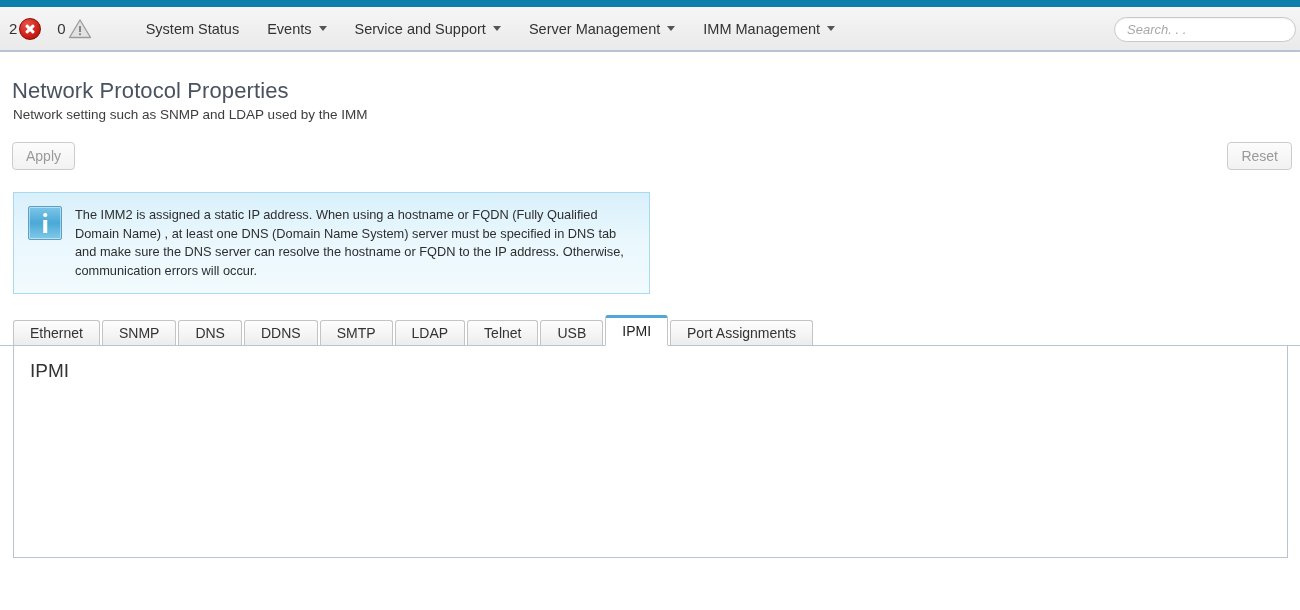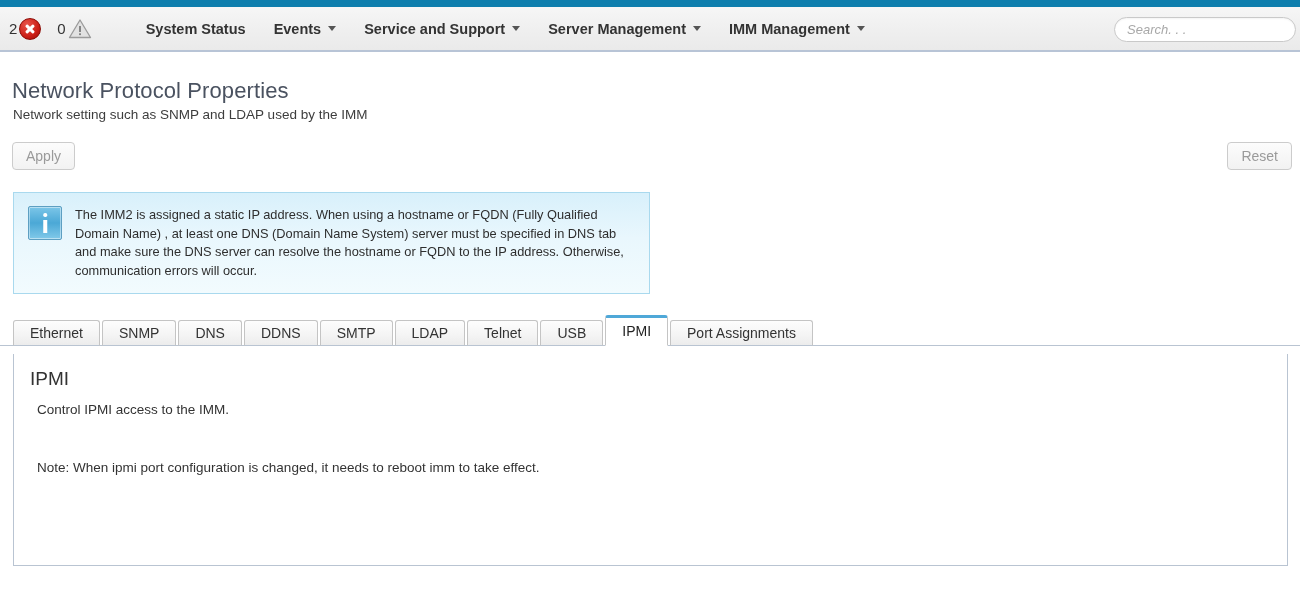--- a/index.html
+++ b/index.html
@@ -78,21 +78,20 @@
     height: 21px;
     position: relative;
   }
   .icon-warn svg { display: block; }
 
   
   .nav {
     display: flex;
     align-items: flex-start;
     margin-left: 24px;
-    font-weight: bold;
   }
   .nav-item {
     font-size: 14.5px;
     color: #333333;
     padding: 4px 14px;
     cursor: pointer;
     white-space: nowrap;
     display: flex;
     align-items: center;
   }
@@ -208,21 +207,21 @@
   }
   .notice-text {
     font-size: 12.8px;
     line-height: 18.6px;
     color: #2e2e2e;
   }
 
   
   .tabstrip {
     position: relative;
-    margin: 21px 0 8px 0;
+    margin: 21px 0 0 0;
     height: 31px;
     padding-left: 13px;
     box-sizing: border-box;
   }
   .tabstrip::after {
     
     content: "";
     position: absolute;
     left: 0;
     right: 0;
@@ -412,16 +411,14 @@
     <div class="tab">LDAP</div>
     <div class="tab">Telnet</div>
     <div class="tab">USB</div>
     <div class="tab active">IPMI</div>
     <div class="tab">Port Assignments</div>
   </div>
 </div>
 
 <div class="panel">
   <h2 class="panel-title">IPMI</h2>
-  <div class="panel-desc">Control IPMI access to the IMM.</div>
-  <div class="panel-note">Note: When ipmi port configuration is changed, it needs to reboot imm to take effect.</div>
 
 </div>
 
 </body></html>

